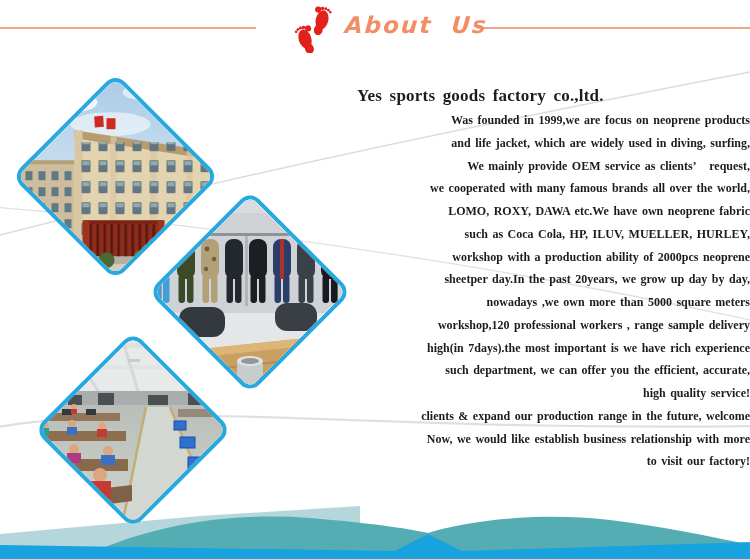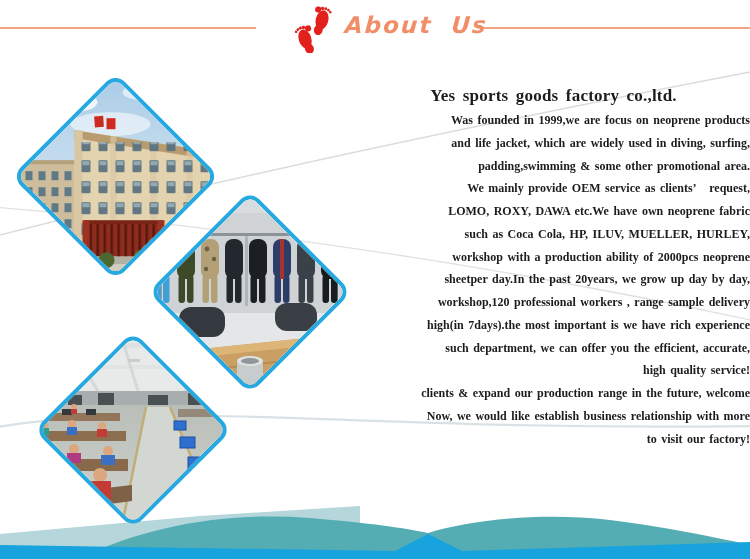--- a/index.html
+++ b/index.html
@@ -26,21 +26,21 @@
   .d1{left:42px;top:103px;width:147px;height:147px;z-index:2;}
   .d2{left:178px;top:220px;width:144px;height:144px;z-index:3;}
   .d3{left:63px;top:360px;width:140px;height:140px;z-index:4;}
   .photo{position:absolute;left:50%;top:50%;width:210px;height:210px;
          margin:-105px 0 0 -105px;transform:rotate(-45deg);}
   .photo svg{display:block;width:210px;height:210px;}
 
   
   .article{position:absolute;left:357px;top:86px;width:393px;z-index:5;color:#1c1c1c;}
   .article h2{margin:0 0 3px 0;font-size:17px;line-height:20px;font-weight:bold;
-              word-spacing:3px;letter-spacing:.2px;text-align:center;}
+              word-spacing:3px;letter-spacing:.2px;}
   .article .line{font-size:12px;line-height:22.75px;font-weight:bold;
                  word-spacing:1.5px;white-space:pre;text-align:right;}
 
   
   .waves{position:absolute;left:0;bottom:0;width:750px;height:64px;z-index:1;}
 </style>
 </head>
 <body>
 
 <div class="page">
@@ -277,26 +277,27 @@
         <rect x="182" y="191" width="22" height="9" fill="#23262a"></rect>
       </svg>
     </div>
   </div>
 
   <section class="article">
     <h2>Yes sports goods factory co.,ltd.</h2>
     <div>
         <div class="line">Was founded in 1999,we are focus on neoprene products</div>
         <div class="line">and life jacket, which are widely used in diving, surfing,</div>
-        <div class="line">padding,swimming &amp; some other promotional area.</div>
         <div class="line">We mainly provide OEM service as clients’   request,</div>
+        <div class="line">we cooperated with many famous brands all over the world,</div>
         <div class="line">LOMO, ROXY, DAWA etc.We have own neoprene fabric</div>
         <div class="line">such as Coca Cola, HP, ILUV, MUELLER, HURLEY,</div>
         <div class="line">workshop with a production ability of 2000pcs neoprene</div>
         <div class="line">sheetper day.In the past 20years, we grow up day by day,</div>
+        <div class="line">nowadays ,we own more than 5000 square meters</div>
         <div class="line">workshop,120 professional workers , range sample delivery</div>
         <div class="line"> high(in 7days).the most important is we have rich experience</div>
         <div class="line">such department, we can offer you the efficient, accurate,</div>
         <div class="line"> high quality service!</div>
         <div class="line">clients &amp; expand our production range in the future, welcome</div>
         <div class="line">Now, we would like establish business relationship with more</div>
         <div class="line">to visit our factory!</div>
       </div>
   </section>
 

